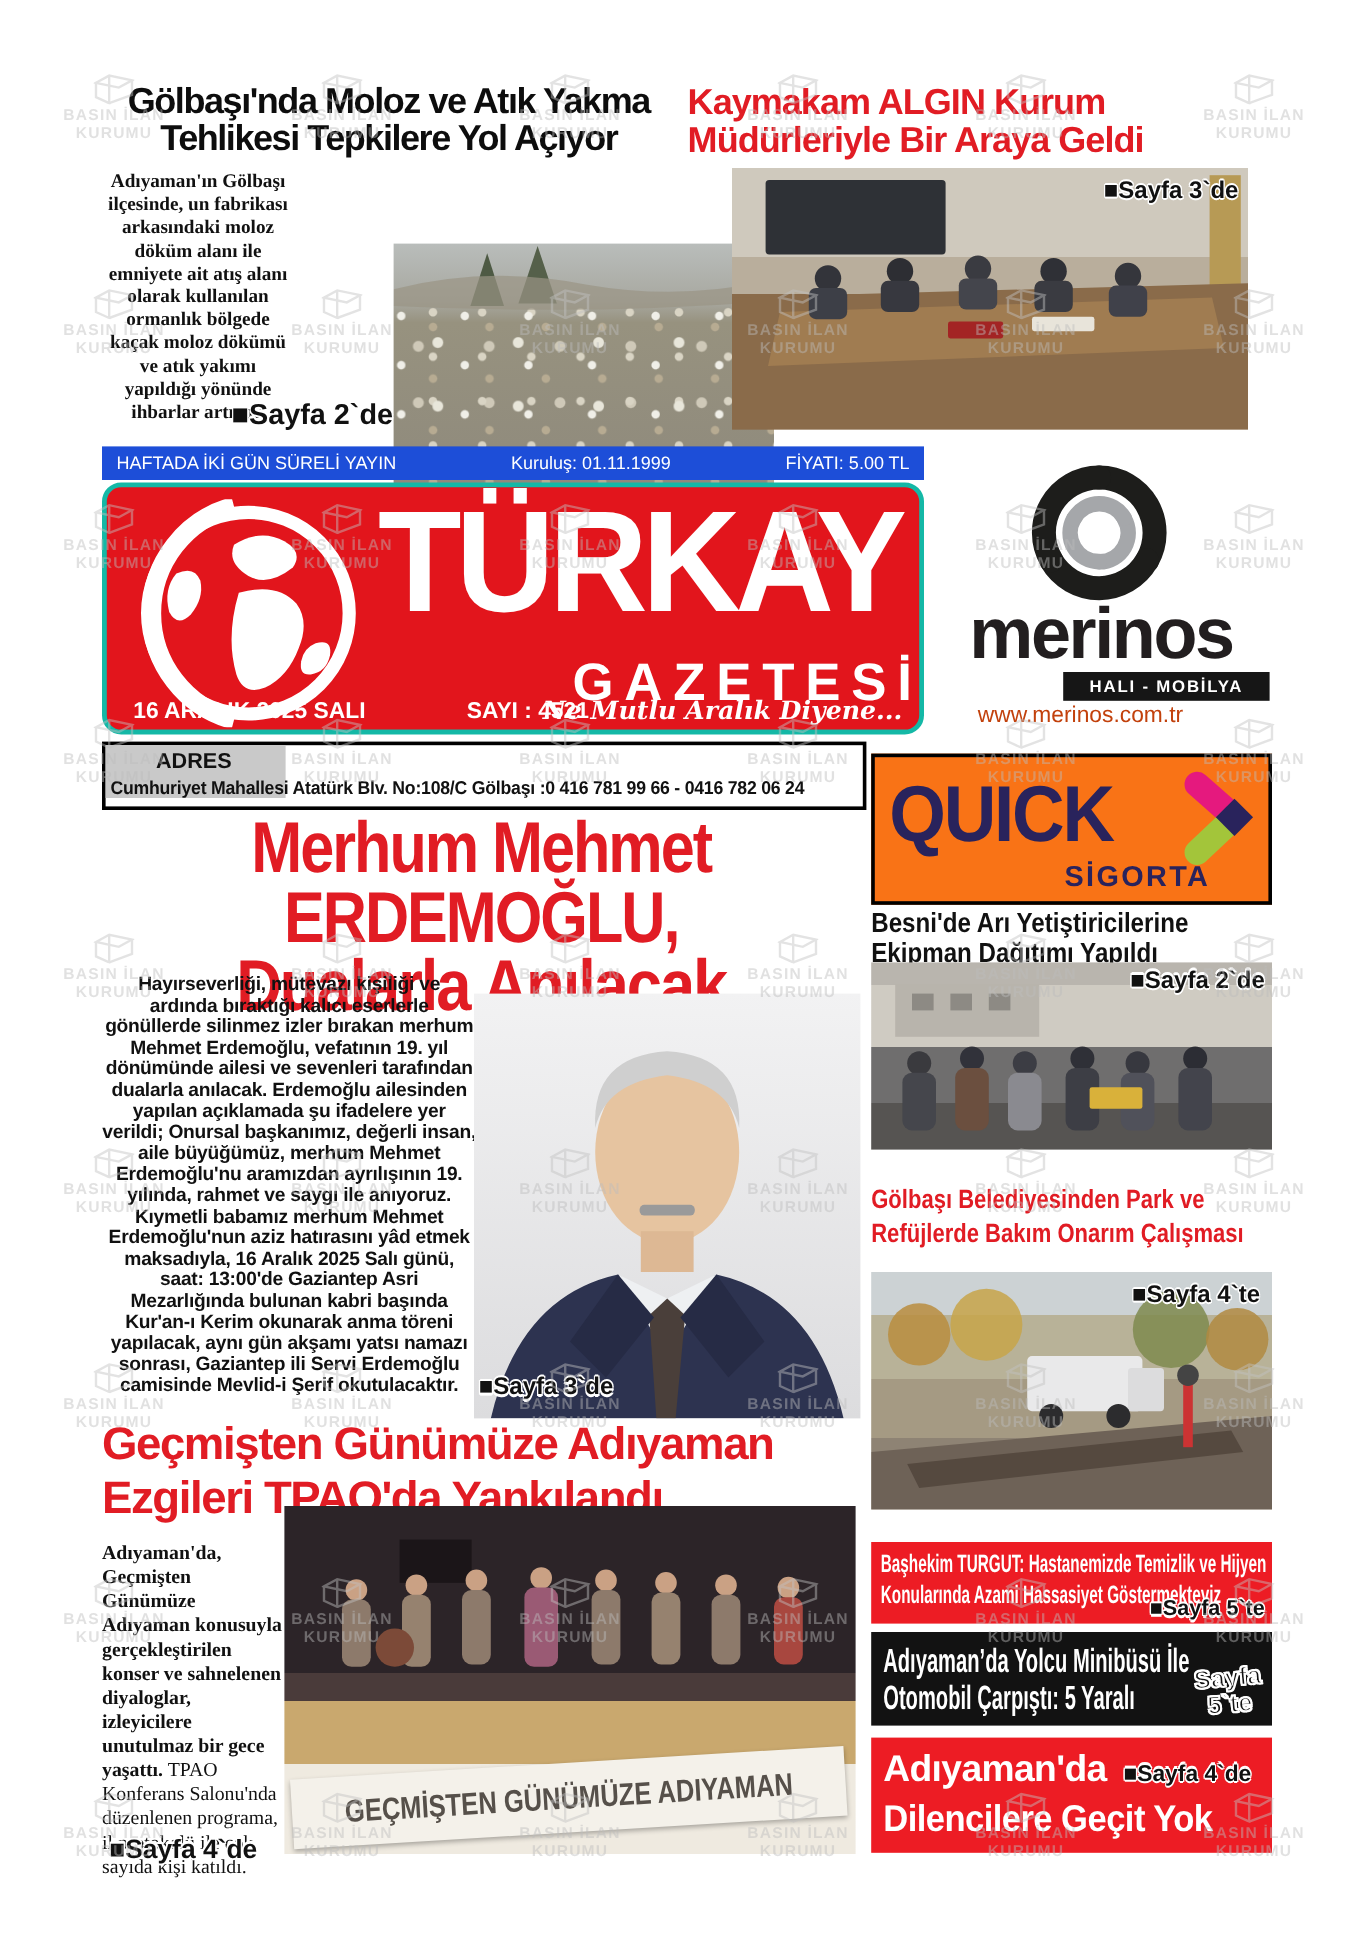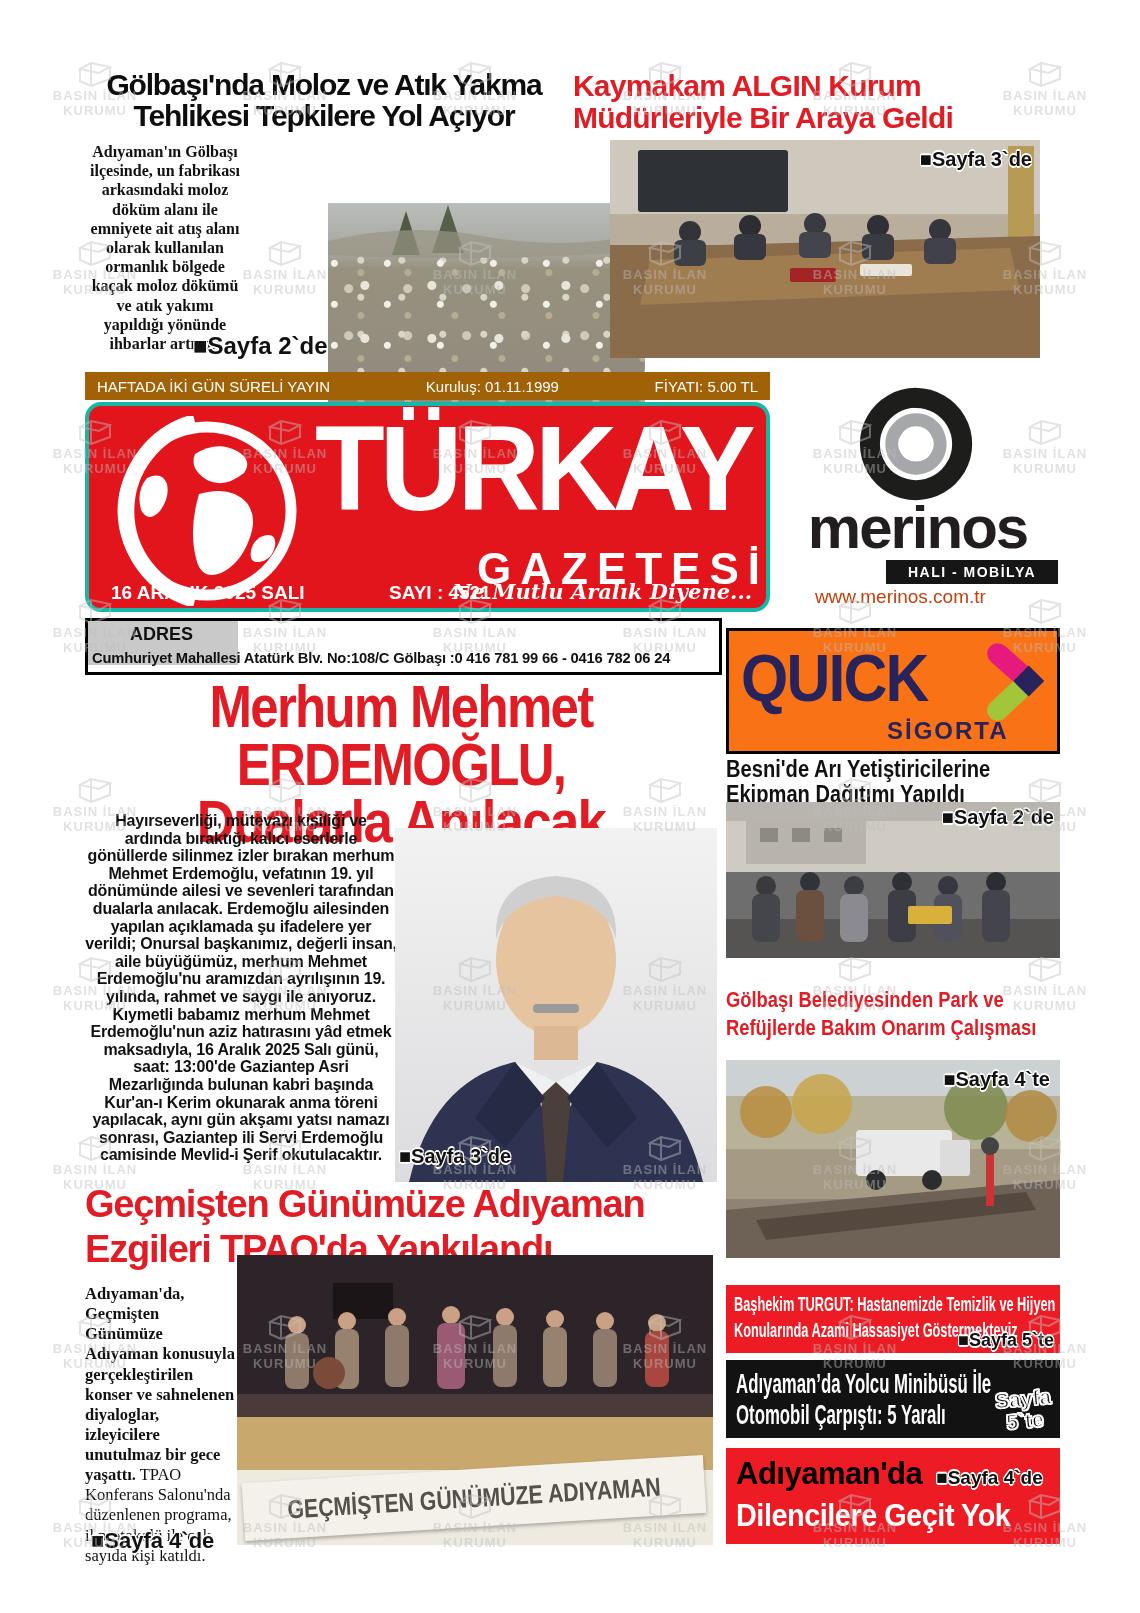--- a/index.html
+++ b/index.html
@@ -42,21 +42,21 @@
 
   
   #tr-art { left:573px; top:70px; width:472px; height:292px; }
   #tr-headline { color:#e11c24; font-weight:800; font-size:30px; line-height:1.05;
     letter-spacing:-0.8px; }
   #tr-photo { left:37px; top:70px; width:430px; height:218px;
     background:linear-gradient(#cfc9bd 0 34%, #b9ae9c 34% 48%, #8a6b4a 48% 100%); }
   #tr-pageref { position:absolute; right:8px; top:8px; }
 
   
-  #masthead-bar { left:85px; top:372px; width:685px; height:28px; background:#a16207;
+  #masthead-bar { left:85px; top:372px; width:685px; height:28px; background:#1d4ed8;
     color:#fff; display:flex; align-items:center; justify-content:space-between;
     padding:0 12px; font-size:15px; }
 
   
   #logo-box { left:85px; top:402px; width:685px; height:210px; background:#e2151c;
     border-radius:16px; border:4px solid #14b8a6;padding-left:36px; }
   #logo-globe { position:absolute; left:6px; top:10px; }
   #logo-title { position:absolute; left:226px; top:2px; color:#fff; font-weight:900;
     font-size:120px; line-height:1; letter-spacing:-5px; transform:scaleX(0.95); transform-origin:left top; }
   #logo-subtitle { position:absolute; left:388px; top:138px; color:#fff; font-weight:bold;
@@ -122,21 +122,21 @@
     font-weight:800; font-size:28px; line-height:1.12; transform:scaleX(0.60); transform-origin:left top; }
   #minibus-pageref { position:absolute; right:8px; bottom:6px; text-align:center;
     color:#121212; font-weight:900; font-size:21px; line-height:1.05; transform:rotate(-5deg);
     -webkit-text-stroke:1.5px #fff;
     text-shadow:-1px -1px 0 #fff,1px -1px 0 #fff,-1px 1px 0 #fff,1px 1px 0 #fff; }
 
   
   #dilenci-box { left:726px; top:1448px; width:334px; height:96px; background:#ed1c24;
     padding:8px 10px; }
   #dilenci-line1 { display:flex; align-items:baseline; gap:14px; }
-  #dilenci-l1 { color:#000000; font-weight:800; font-size:31px; letter-spacing:-0.5px; }
+  #dilenci-l1 { color:#ffffff; font-weight:800; font-size:31px; letter-spacing:-0.5px; }
   #dilenci-pageref { font-size:19px; }
   #dilenci-l2 { color:#fff; font-weight:800; font-size:31px; letter-spacing:-0.5px;
     display:inline-block; transform:scaleX(0.93); transform-origin:left top; margin-top:6px; }
 
   
   #main-art { left:85px; top:678px; width:632px; height:510px; }
   .main-h { color:#e11c24; font-weight:900; text-align:center; line-height:0.96; }
   #main-h1 { font-size:60px; letter-spacing:-2px; transform:scaleX(0.85); transform-origin:center top; }
   #main-h2 { font-size:60px; letter-spacing:-2px; transform:scaleX(0.88); transform-origin:center top; }
   #main-body { position:absolute; left:0; top:134px; width:312px; font-weight:bold;

